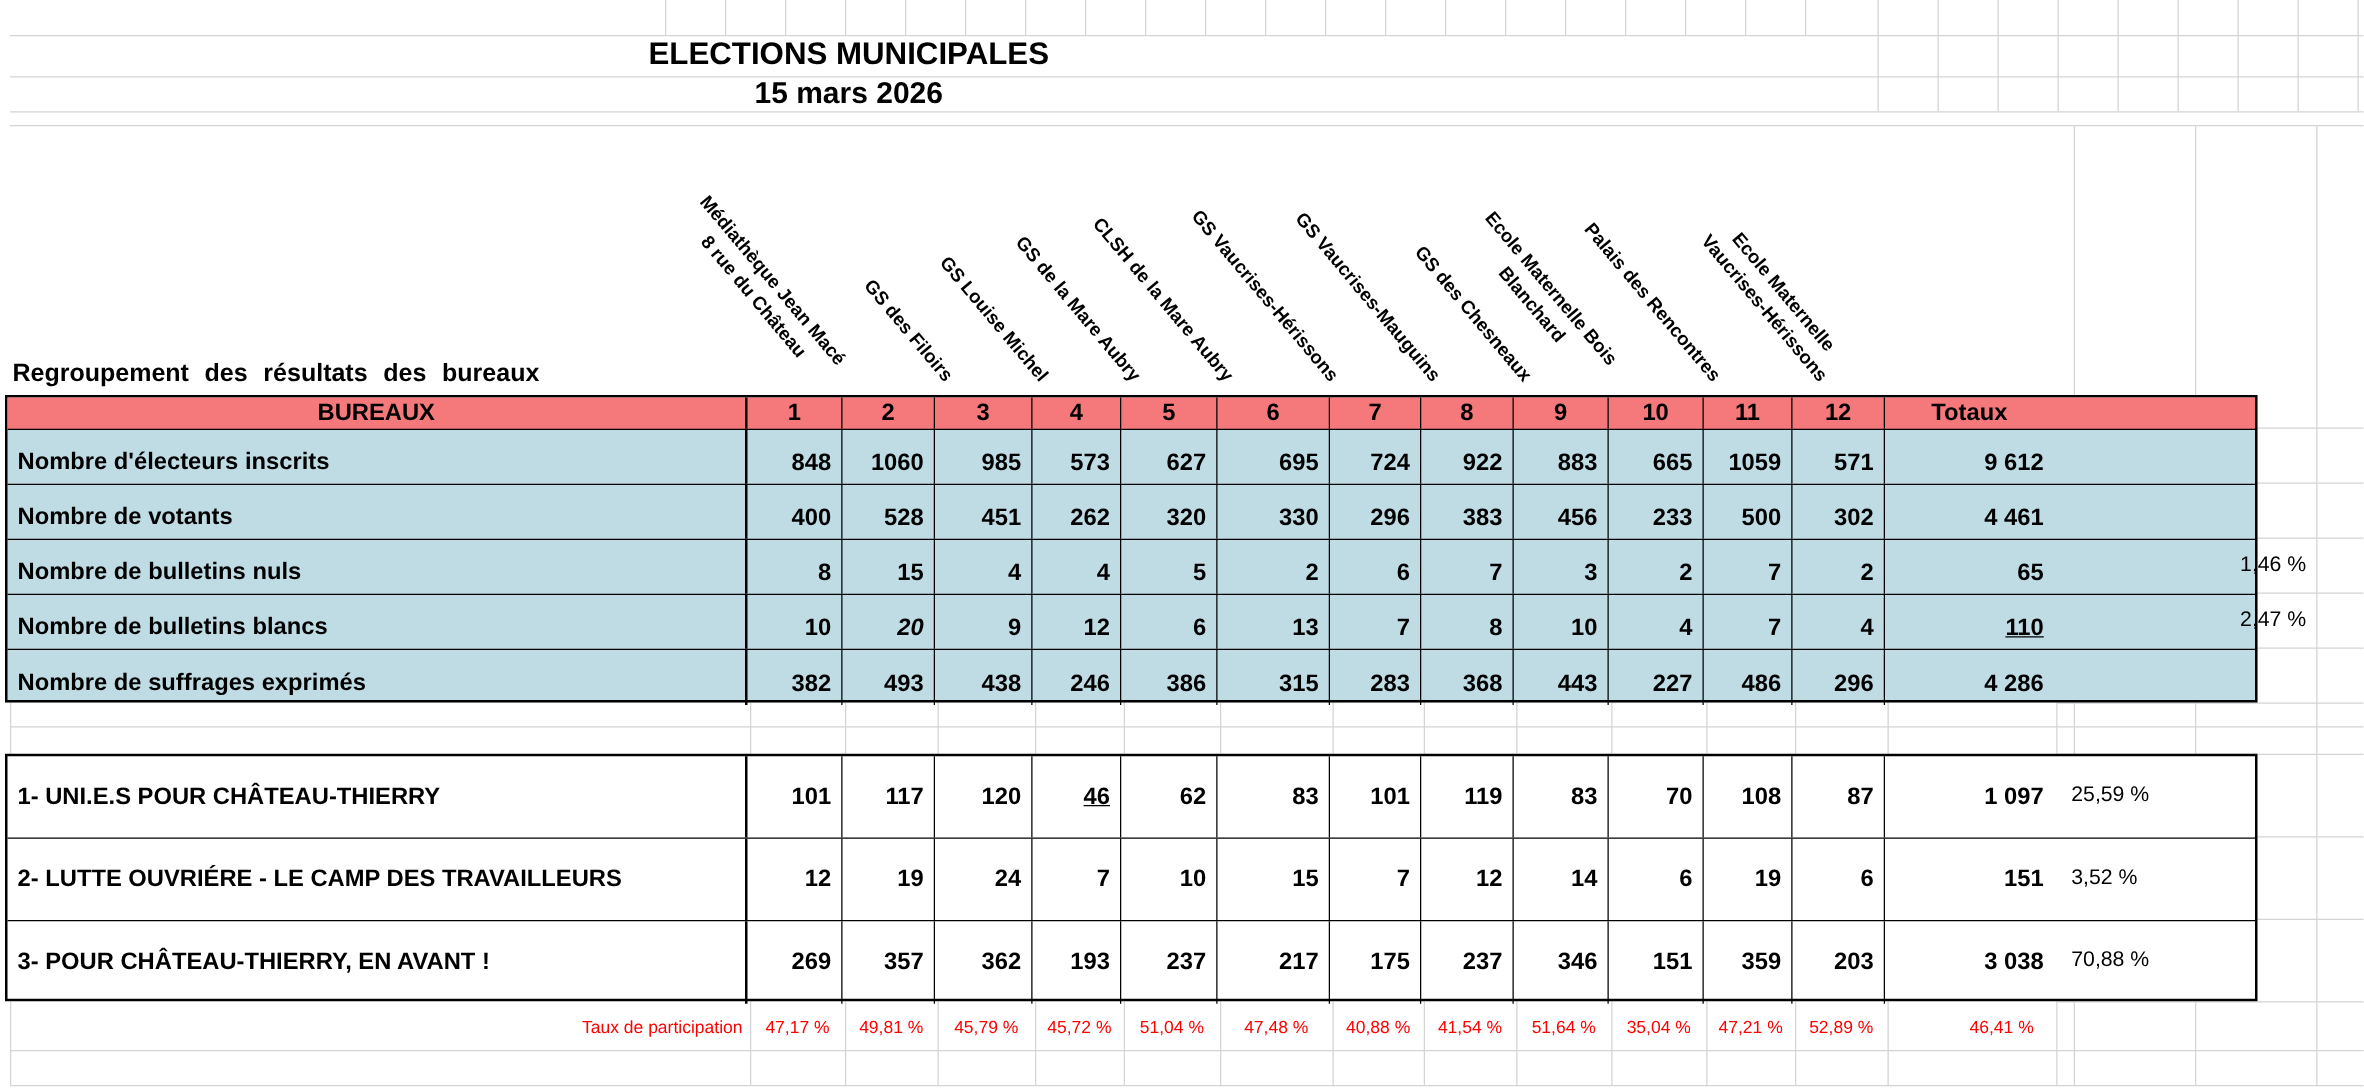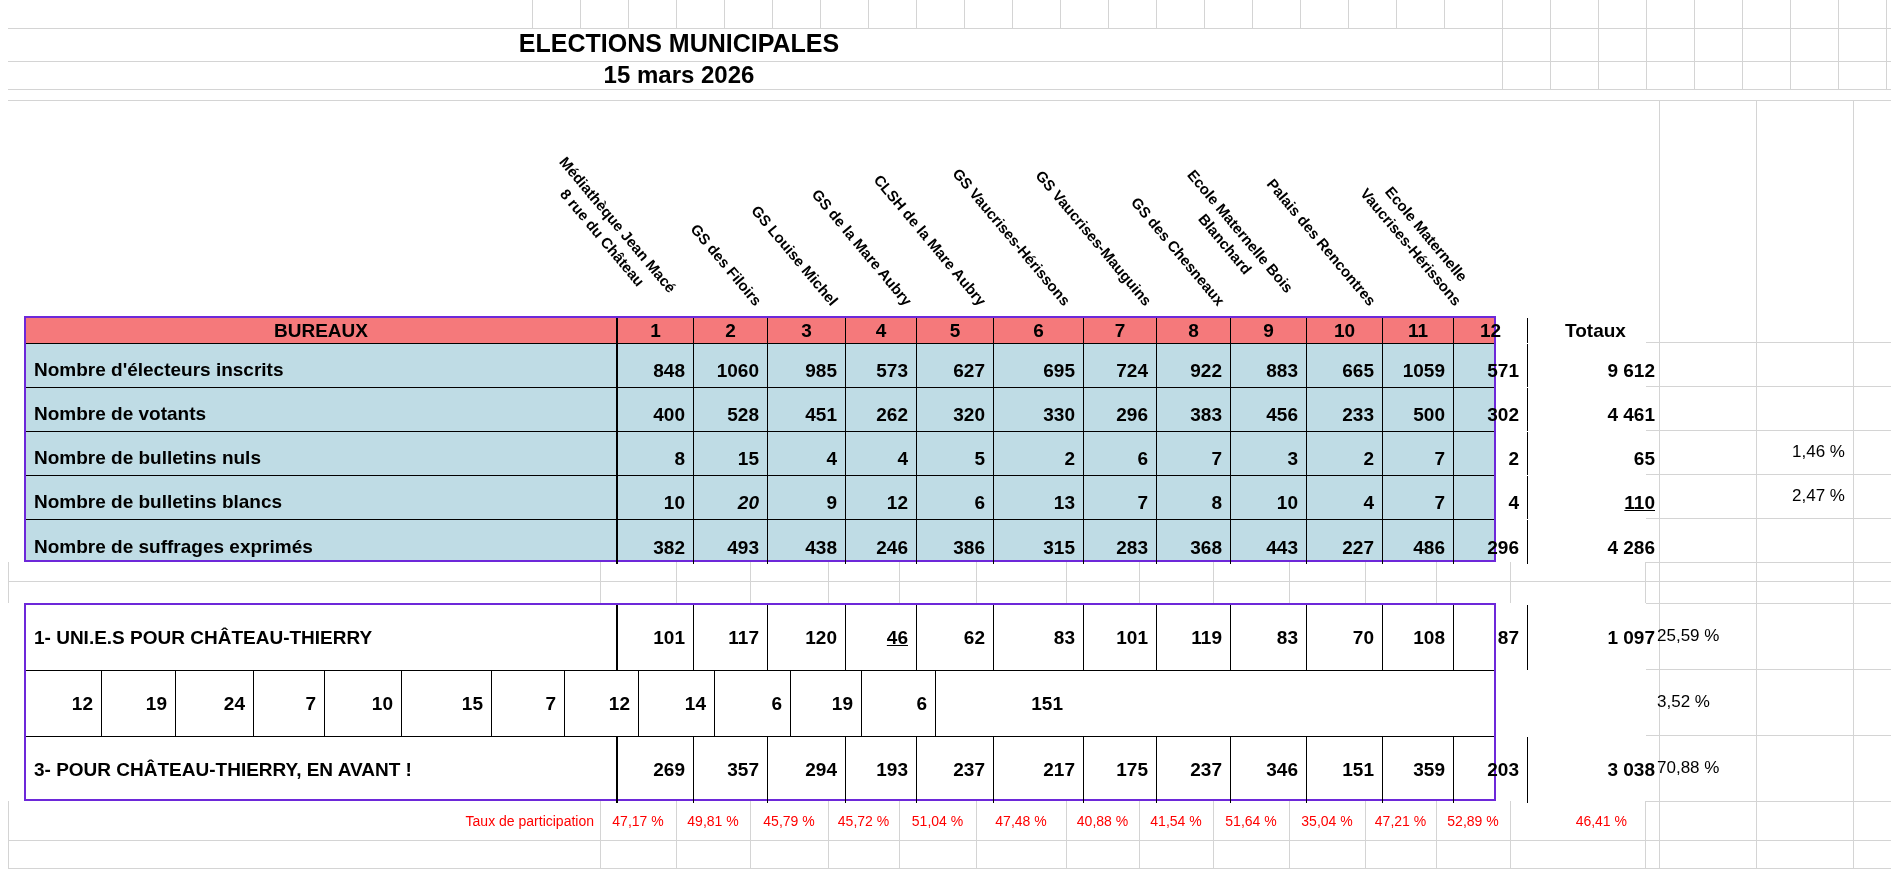--- a/index.html
+++ b/index.html
@@ -13,21 +13,21 @@
   #title-block { position:absolute; left:8px; top:26px; width:1342px; text-align:center; }
   #title-line1 { font-size:25px; font-weight:bold; line-height:34px; }
   #title-line2 { font-size:24px; font-weight:bold; line-height:29px; }
 
   #section-label { position:absolute; left:10px; top:288px; font-size:20px; font-weight:bold; word-spacing:7px; white-space:nowrap; }
 
   .diag-anchor { position:absolute; width:0; height:0; overflow:visible; }
   .diag-label { position:absolute; right:0; bottom:0; transform-origin:100% 100%; transform:rotate(50deg);
                 white-space:pre; text-align:center; font-size:15px; font-weight:bold; line-height:20px; }
 
-  .etable { position:absolute; left:24px; width:1472px; border:2px solid #6d28d9; }
+  .etable { position:absolute; left:4px; width:1802px; border:2px solid #000000; }
   #stats-table { top:316px; height:246px; background:#bfdce5; }
   #lists-table { top:603px; height:198px; background:#ffffff; }
 
   .trow { display:flex; border-bottom:1px solid #000; }
   .trow:last-child { border-bottom:none; }
   .cell { flex:0 0 auto; border-right:1px solid #000; display:flex; overflow:hidden; }
   .cell:last-child { border-right:none; }
   .cell.first { border-right:2px solid #000; }
 
   #pink-row { height:26px; background:#f5797b; }
@@ -139,20 +139,21 @@
       <div class="vline" style="left: 1510px; top: 801px; height: 67px; background: rgb(212, 212, 212);"></div>
       <div class="vline" style="left: 1645px; top: 562px; height: 41px; background: rgb(212, 212, 212);"></div>
       <div class="vline" style="left: 1645px; top: 801px; height: 67px; background: rgb(212, 212, 212);"></div>
     </div>
 
   <div id="title-block">
     <div id="title-line1">ELECTIONS MUNICIPALES</div>
     <div id="title-line2">15 mars 2026</div>
   </div>
 
+  <div id="section-label">Regroupement des résultats des bureaux</div>
 
   <div id="diag-band">
       <div class="diag-anchor" style="left: 650px; top: 310px;">
         <div class="diag-label">Médiathèque Jean Macé
 8 rue du Château</div>
       </div>
       <div class="diag-anchor" style="left: 751px; top: 310px;">
         <div class="diag-label">GS des Filoirs</div>
       </div>
       <div class="diag-anchor" style="left: 827px; top: 310px;">
@@ -298,39 +299,40 @@
         <div class="cell num-cell" style="flex-basis: 90px;">83</div>
         <div class="cell num-cell" style="flex-basis: 73px;">101</div>
         <div class="cell num-cell" style="flex-basis: 74px;">119</div>
         <div class="cell num-cell" style="flex-basis: 76px;">83</div>
         <div class="cell num-cell" style="flex-basis: 76px;">70</div>
         <div class="cell num-cell" style="flex-basis: 71px;">108</div>
         <div class="cell num-cell" style="flex-basis: 74px;">87</div>
         <div class="cell num-cell" style="flex-basis: 135px;">1 097</div>
       </div>
       <div class="trow lists-row">
+        <div class="cell first label-cell" style="flex-basis: 592px;">2- LUTTE OUVRIÉRE - LE CAMP DES TRAVAILLEURS</div>
         <div class="cell num-cell" style="flex-basis: 76px;">12</div>
         <div class="cell num-cell" style="flex-basis: 74px;">19</div>
         <div class="cell num-cell" style="flex-basis: 78px;">24</div>
         <div class="cell num-cell" style="flex-basis: 71px;">7</div>
         <div class="cell num-cell" style="flex-basis: 77px;">10</div>
         <div class="cell num-cell" style="flex-basis: 90px;">15</div>
         <div class="cell num-cell" style="flex-basis: 73px;">7</div>
         <div class="cell num-cell" style="flex-basis: 74px;">12</div>
         <div class="cell num-cell" style="flex-basis: 76px;">14</div>
         <div class="cell num-cell" style="flex-basis: 76px;">6</div>
         <div class="cell num-cell" style="flex-basis: 71px;">19</div>
         <div class="cell num-cell" style="flex-basis: 74px;">6</div>
         <div class="cell num-cell" style="flex-basis: 135px;">151</div>
       </div>
       <div class="trow lists-row">
         <div class="cell first label-cell" style="flex-basis: 592px;">3- POUR CHÂTEAU-THIERRY, EN AVANT !</div>
         <div class="cell num-cell" style="flex-basis: 76px;">269</div>
         <div class="cell num-cell" style="flex-basis: 74px;">357</div>
-        <div class="cell num-cell" style="flex-basis: 78px;">294</div>
+        <div class="cell num-cell" style="flex-basis: 78px;">362</div>
         <div class="cell num-cell" style="flex-basis: 71px;">193</div>
         <div class="cell num-cell" style="flex-basis: 77px;">237</div>
         <div class="cell num-cell" style="flex-basis: 90px;">217</div>
         <div class="cell num-cell" style="flex-basis: 73px;">175</div>
         <div class="cell num-cell" style="flex-basis: 74px;">237</div>
         <div class="cell num-cell" style="flex-basis: 76px;">346</div>
         <div class="cell num-cell" style="flex-basis: 76px;">151</div>
         <div class="cell num-cell" style="flex-basis: 71px;">359</div>
         <div class="cell num-cell" style="flex-basis: 74px;">203</div>
         <div class="cell num-cell" style="flex-basis: 135px;">3 038</div>

